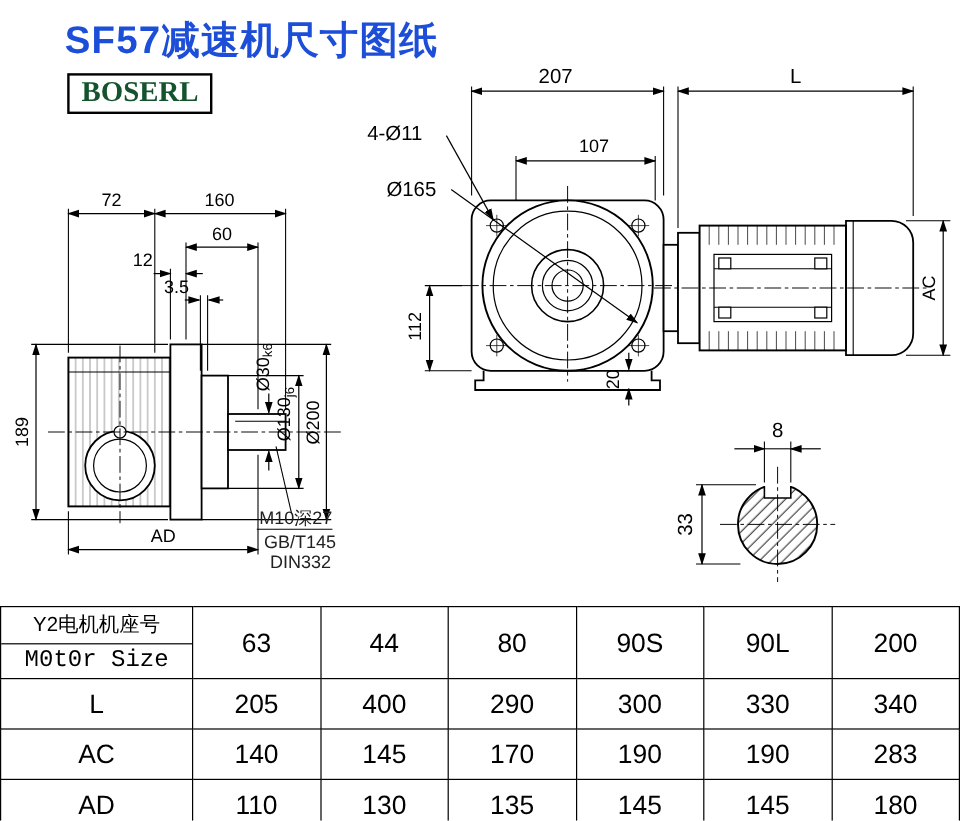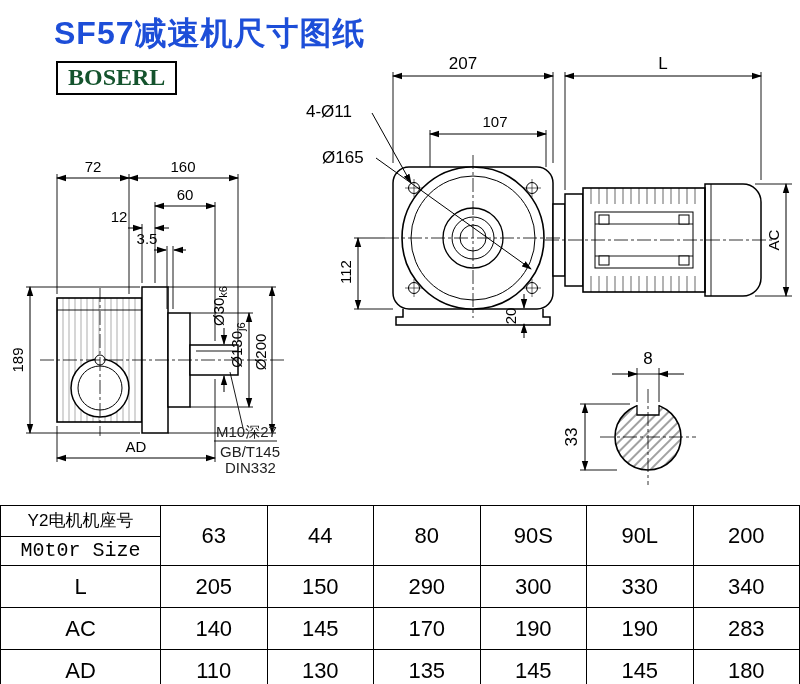--- a/index.html
+++ b/index.html
@@ -204,21 +204,21 @@
         <td>63</td>
         <td>44</td>
         <td>80</td>
         <td>90S</td>
         <td>90L</td>
         <td>200</td>
       </tr>
       <tr class="rr">
         <td>L</td>
         <td>205</td>
-        <td>150</td>
+        <td>400</td>
         <td>290</td>
         <td>300</td>
         <td>330</td>
         <td>340</td>
       </tr>
       <tr class="rr">
         <td>AC</td>
         <td>140</td>
         <td>145</td>
         <td>170</td>

